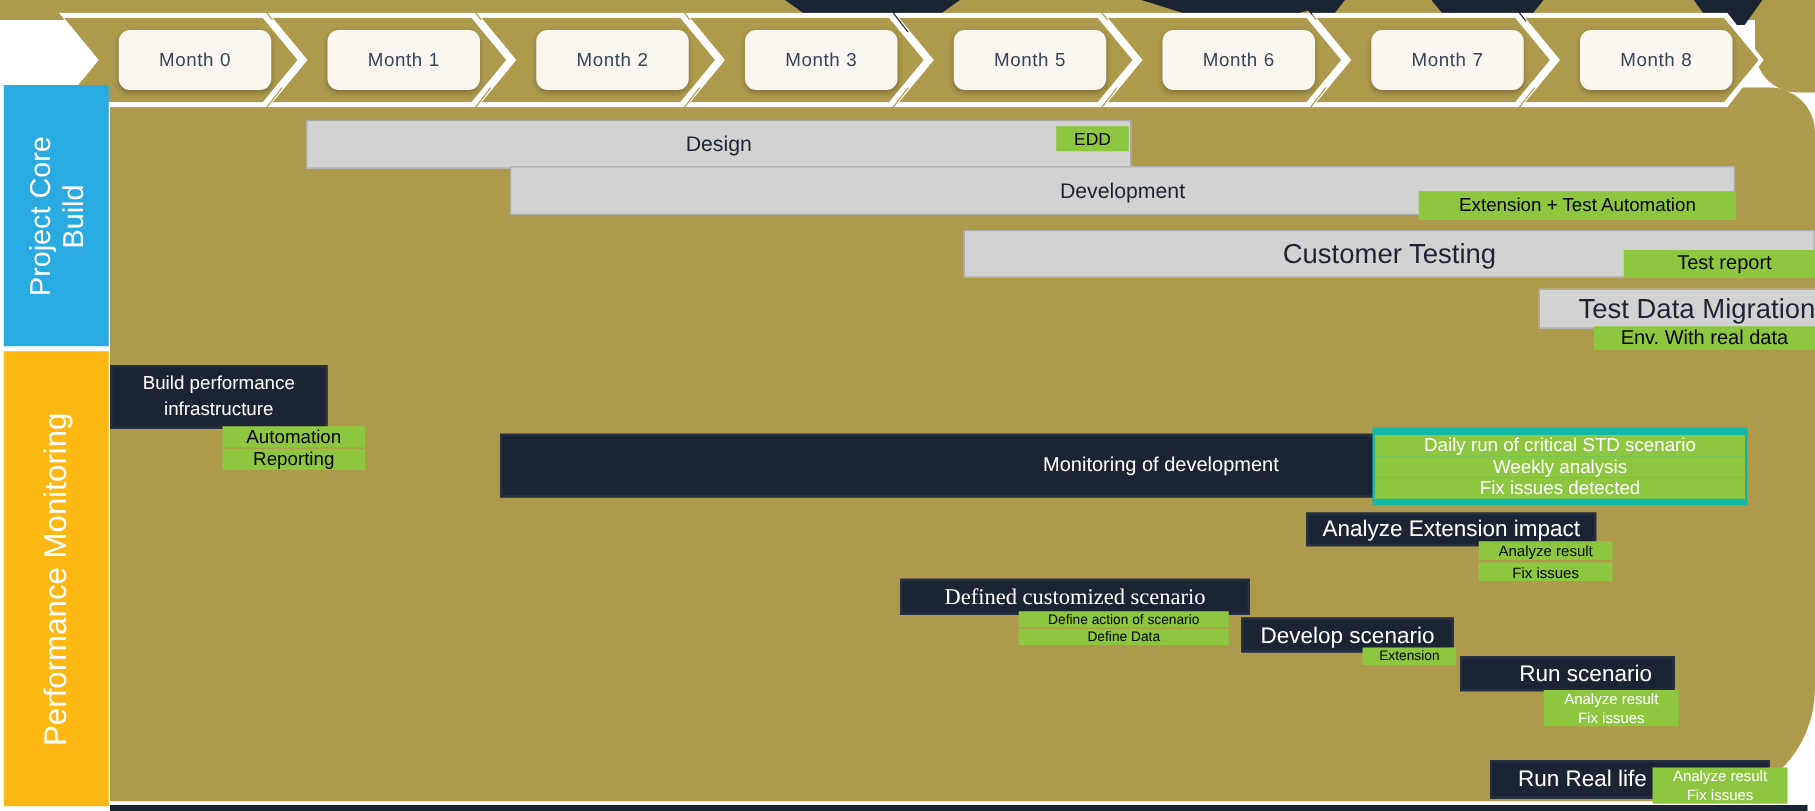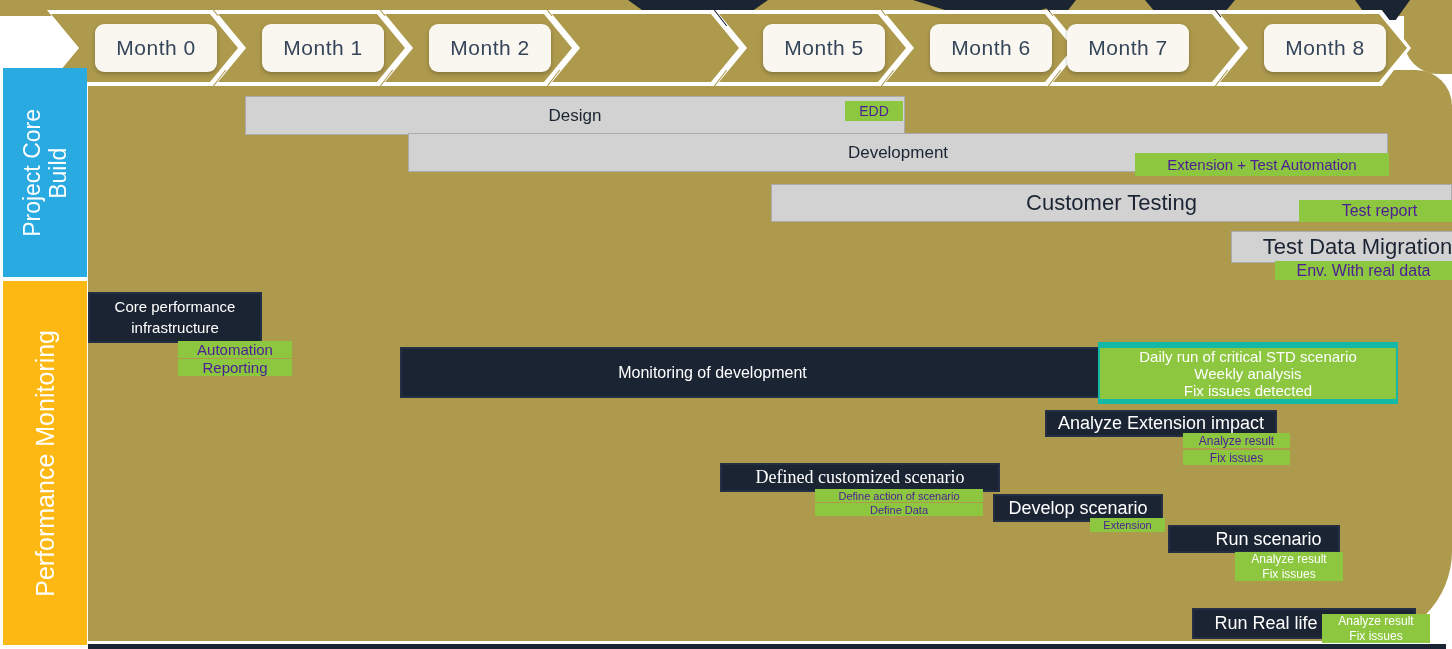--- a/index.html
+++ b/index.html
@@ -13,36 +13,36 @@
   .dark-frag { background:#1B2433; z-index:1; clip-path:polygon(0 0,100% 0,74% 100%,26% 100%); }
   .olive-corner { background:#AE9A4D; border-radius:0 0 0 34px; z-index:1; }
   .chev { z-index:2; }
   .chev .outer { position:absolute; inset:0; background:#ffffff;
       clip-path:polygon(0% 0%,85% 0%,100% 50%,85% 100%,0% 100%,15% 50%); }
   .chev .inner { position:absolute; inset:4px; background:#AE9A4D;
       clip-path:polygon(0% 0%,85% 0%,100% 50%,85% 100%,0% 100%,15% 50%); }
   .month-box { z-index:3; width:122px; height:48px; top:24px; background:#FAF7F0;
       border-radius:9px; box-shadow:0 2px 4px rgba(0,0,0,.25);
       display:flex; align-items:center; justify-content:center;
-      font-size:21px; color:#35455A; letter-spacing:.5px; }
+      font-size:15px; color:#35455A; letter-spacing:.5px; }
 
   
   .main-panel { left:88px; top:70px; width:1364px; height:571px; background:#AE9A4D;
       border-radius:0 36px 90px 0; z-index:0; }
   .side { left:3px; width:84px; z-index:2; display:flex; align-items:center; justify-content:center; }
   .side .vtxt { writing-mode:vertical-rl; transform:rotate(180deg); color:#fff;
       text-align:center; line-height:1.15; }
   .bottom-strip { left:88px; top:644px; width:1358px; height:5px; background:#1B2433; z-index:4; }
 
   
   .bar-gray { background:#D2D2D2; border:1px solid #ABABAB; z-index:3;
       display:flex; align-items:center; justify-content:center; color:#1B2433; }
   .box-navy { background:#1B2433; border:2px solid #242f44; z-index:4; color:#fff;
       display:flex; align-items:center; justify-content:center; }
-  .tag { background:#8DC63F; color:#4c1d95; z-index:5;
+  .tag { background:#8DC63F; color:#000000; z-index:5;
       display:flex; align-items:center; justify-content:center; }
   .tag-col { background:#8DC63F; color:#fff; z-index:5; display:flex; flex-direction:column;
       align-items:center; justify-content:center; line-height:1.25; }
   .mon-tags { left:1098px; top:342px; width:300px; height:62px; background:#14b8a6; z-index:4;
       display:flex; flex-direction:column; justify-content:center; padding:2px; }
   .mon-tags .row { height:17px; background:#8DC63F; color:#fff; display:flex;
       align-items:center; justify-content:center; font-size:15px; }
 </style>
 </head>
 <body>
@@ -86,23 +86,24 @@
       <div class="inner"></div>
     </div>
   <div class="abs chev" style="left:1216px; top:10px; width:195px; height:76px;">
       <div class="outer"></div>
       <div class="inner"></div>
     </div>
 
   <div class="abs month-box" style="left:95px;">Month 0</div>
   <div class="abs month-box" style="left:262px;">Month 1</div>
   <div class="abs month-box" style="left:429px;">Month 2</div>
+  <div class="abs month-box" style="left:596px;">Month 3</div>
   <div class="abs month-box" style="left:763px;">Month 5</div>
   <div class="abs month-box" style="left:930px;">Month 6</div>
-  <div class="abs month-box" style="left:1067px;">Month 7</div>
+  <div class="abs month-box" style="left:1097px;">Month 7</div>
   <div class="abs month-box" style="left:1264px;">Month 8</div>
 
   <div class="abs main-panel"></div>
   <div class="abs side" style="top:68px; height:209px; background:#29ABE2;">
     <div class="vtxt" style="font-size:23px; font-weight:500;">
       <span>Project Core</span><br>
       <span>Build</span>
     </div>
   </div>
   <div class="abs side" style="top:281px; height:364px; background:#FDB813;">
@@ -123,26 +124,26 @@
     <span>Customer Testing</span>
   </div>
   <div class="abs tag" style="left:1299px; top:200px; width:161px; height:22px; font-size:16px;">Test report</div>
 
   <div class="abs bar-gray" style="left:1193px; top:231px; width:253px; height:32px; font-size:22px;margin-left:38px;">
     <span>Test Data Migration</span>
   </div>
   <div class="abs tag" style="left:1275px; top:261px; width:177px; height:19px; font-size:16px;">Env. With real data</div>
 
   <div class="abs box-navy" style="left:88px; top:292px; width:174px; height:51px; font-size:15px; text-align:center; line-height:1.35; padding:0 6px;">
-    <span>Core performance infrastructure</span>
+    <span>Build performance infrastructure</span>
   </div>
   <div class="abs tag" style="left:178px; top:341px; width:114px; height:17px; font-size:15px;">Automation</div>
   <div class="abs tag" style="left:178px; top:359px; width:114px; height:17px; font-size:15px;">Reporting</div>
 
-  <div class="abs box-navy" style="left:400px; top:347px; width:700px; height:51px; font-size:16px; padding-right:75px;">
+  <div class="abs box-navy" style="left:400px; top:347px; width:700px; height:51px; font-size:16px; justify-content:flex-end; padding-right:75px;">
     <span>Monitoring of development</span>
   </div>
   <div class="abs mon-tags">
     <div class="row">Daily run of critical  STD scenario</div>
     <div class="row">Weekly analysis</div>
     <div class="row">Fix issues detected</div>
   </div>
 
   <div class="abs box-navy" style="left:1045px; top:410px; width:232px; height:27px; font-size:18px;">
     <span>Analyze Extension impact</span>

